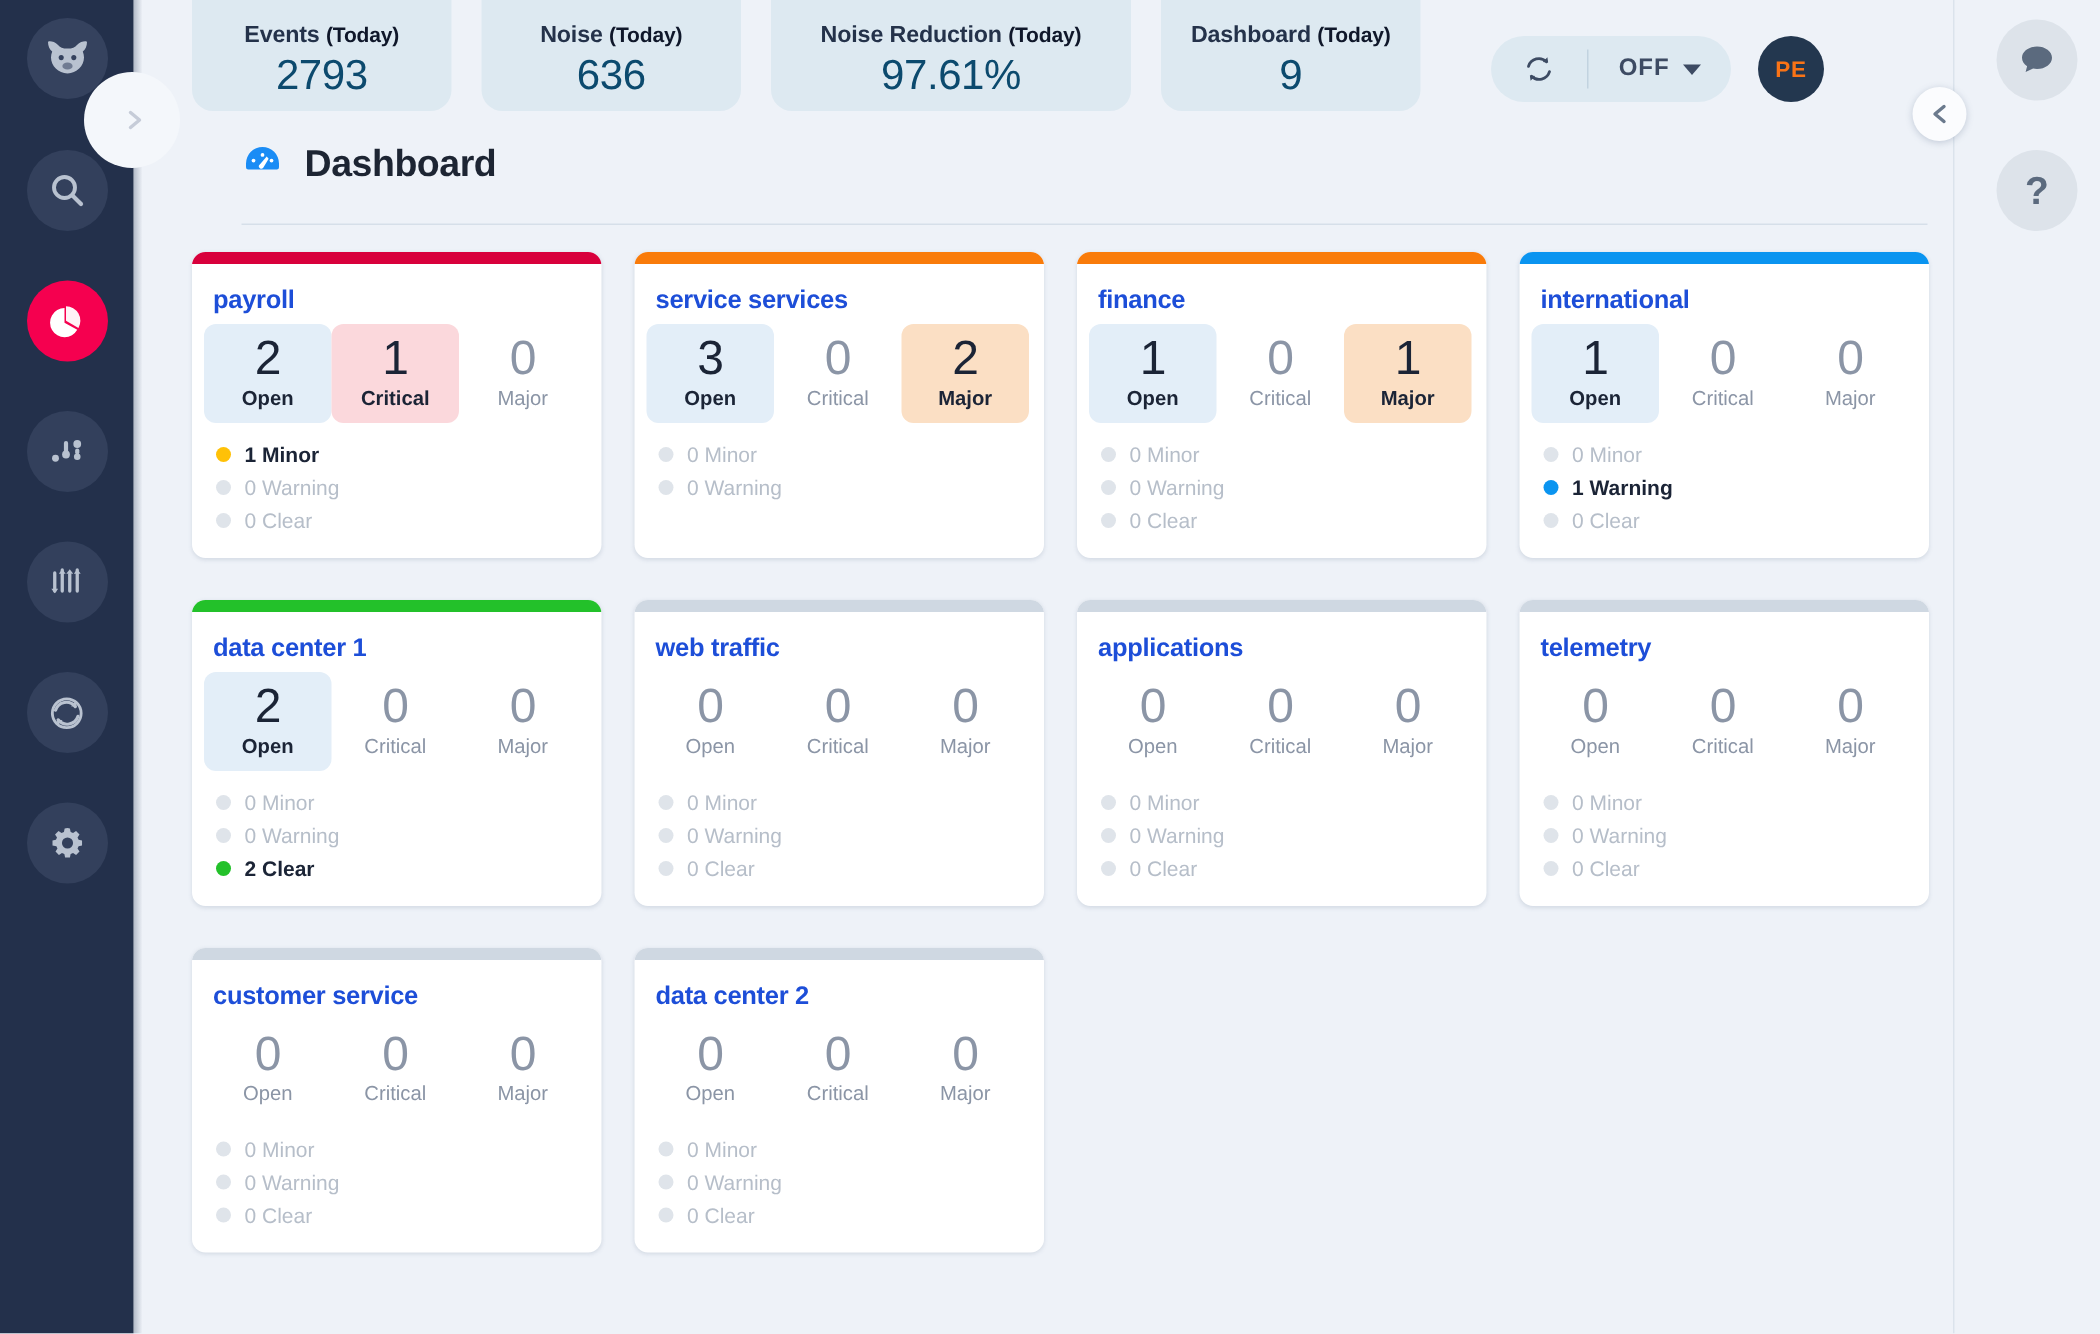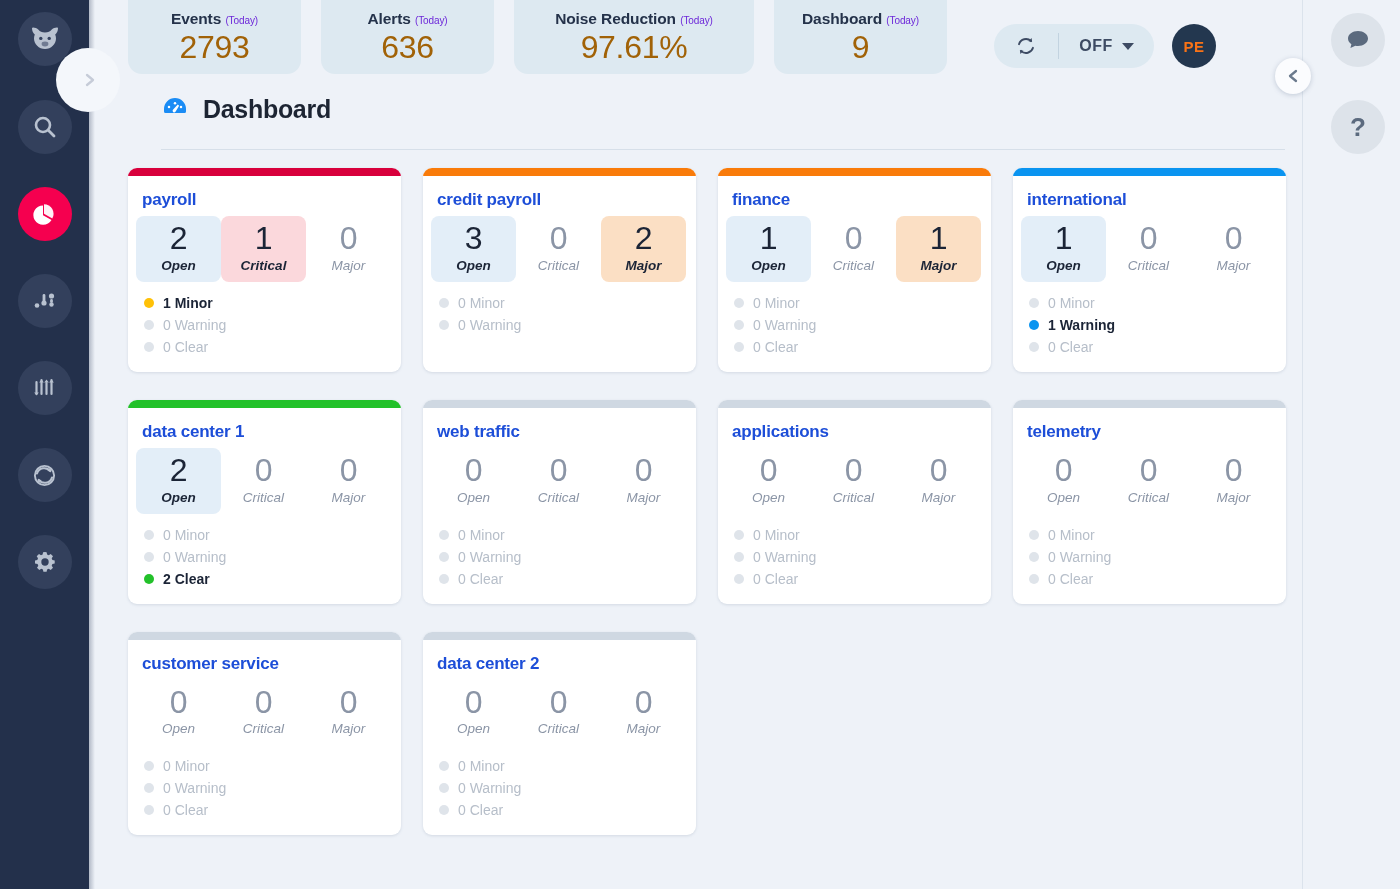--- a/index.html
+++ b/index.html
@@ -65,22 +65,22 @@
   }
   .kpi {
     width: 173px; height: 100px;
     background: #dde9f1;
     border-radius: 0 0 14px 14px;
     display: flex; flex-direction: column;
     align-items: center; justify-content: flex-end;
     padding-bottom: 8px;
   }
   .kpi-title { font-size: 15.5px; color: #24324a; font-weight: 700; letter-spacing: -.1px; }
-  .kpi-title .sub { font-weight: 400; color: #6d28d9; font-size: 10px; }
-  .kpi-value { font-size: 32px; color: #a16207; font-weight: 400; margin-top: 1px; letter-spacing: -.3px; }
+  .kpi-title .sub { font-weight: 700; color: #0f172a; font-size: 14px; }
+  .kpi-value { font-size: 28px; color: #0c4a6e; font-weight: 400; margin-top: 1px; letter-spacing: -.3px; }
 
   
   .topright {
     position: absolute; right: 86px; top: 24px;
     display: flex; align-items: center; gap: 18px;
   }
   .pill {
     height: 44px; background: #dde9f1; border-radius: 22px;
     display: flex; align-items: center;
   }
@@ -136,21 +136,21 @@
   }
   .sev-row {
     display: flex; padding: 6px 8px 0 8px; gap: 0;
   }
   .sev {
     width: 85px; border-radius: 8px;
     display: flex; flex-direction: column; align-items: center;
     padding: 5px 0 9px 0;
   }
   .sev .num { font-size: 32px; line-height: 1.12; font-weight: 300; color: #8b95a6; letter-spacing: -.5px; }
-  .sev .lbl { font-size: 13.5px; color: #8b95a6; margin-top: 1px; font-style: italic; }
+  .sev .lbl { font-size: 13.5px; color: #8b95a6; margin-top: 1px; }
   .sev.on .num { color: #1b2436; }
   .sev.on .lbl { color: #1b2436; font-weight: 600; }
   .sev.open.on   { background: #e3eef8; }
   .sev.critical.on { background: #fbd8dc; }
   .sev.major.on  { background: #fbdfc4; }
 
   .minor-list { padding: 10px 0 0 16px; }
   .minor-row {
     display: flex; align-items: center; gap: 9px;
     font-size: 14px; color: #b6bec9; line-height: 22px;
@@ -257,21 +257,21 @@
   </div>
 
   <div class="main">
 
     <div class="kpi-strip">
       <div class="kpi">
         <div class="kpi-title"><span>Events</span> <span class="sub">(Today)</span></div>
         <div class="kpi-value">2793</div>
       </div>
       <div class="kpi">
-        <div class="kpi-title"><span>Alerts</span> <span class="sub">(Today)</span></div>
+        <div class="kpi-title"><span>Noise</span> <span class="sub">(Today)</span></div>
         <div class="kpi-value">636</div>
       </div>
       <div class="kpi" style="width:240px">
         <div class="kpi-title"><span>Noise Reduction</span> <span class="sub">(Today)</span></div>
         <div class="kpi-value">97.61%</div>
       </div>
       <div class="kpi">
         <div class="kpi-title"><span>Dashboard</span> <span class="sub">(Today)</span></div>
         <div class="kpi-value">9</div>
       </div>
@@ -338,21 +338,21 @@
         <span>0 Warning</span>
       </div>
       <div class="minor-row ">
         <span class="dot" style="background: rgb(223, 228, 234);"></span>
         <span>0 Clear</span>
       </div>
     </div>
         </div>
         <div class="card">
     <div class="card-bar" style="background: rgb(249, 123, 10);"></div>
-    <div class="card-name">credit payroll</div>
+    <div class="card-name">service services</div>
     <div class="sev-row">
       <div class="sev open on">
         <span class="num">3</span>
         <span class="lbl">Open</span>
       </div>
       <div class="sev critical ">
         <span class="num">0</span>
         <span class="lbl">Critical</span>
       </div>
       <div class="sev major on">

